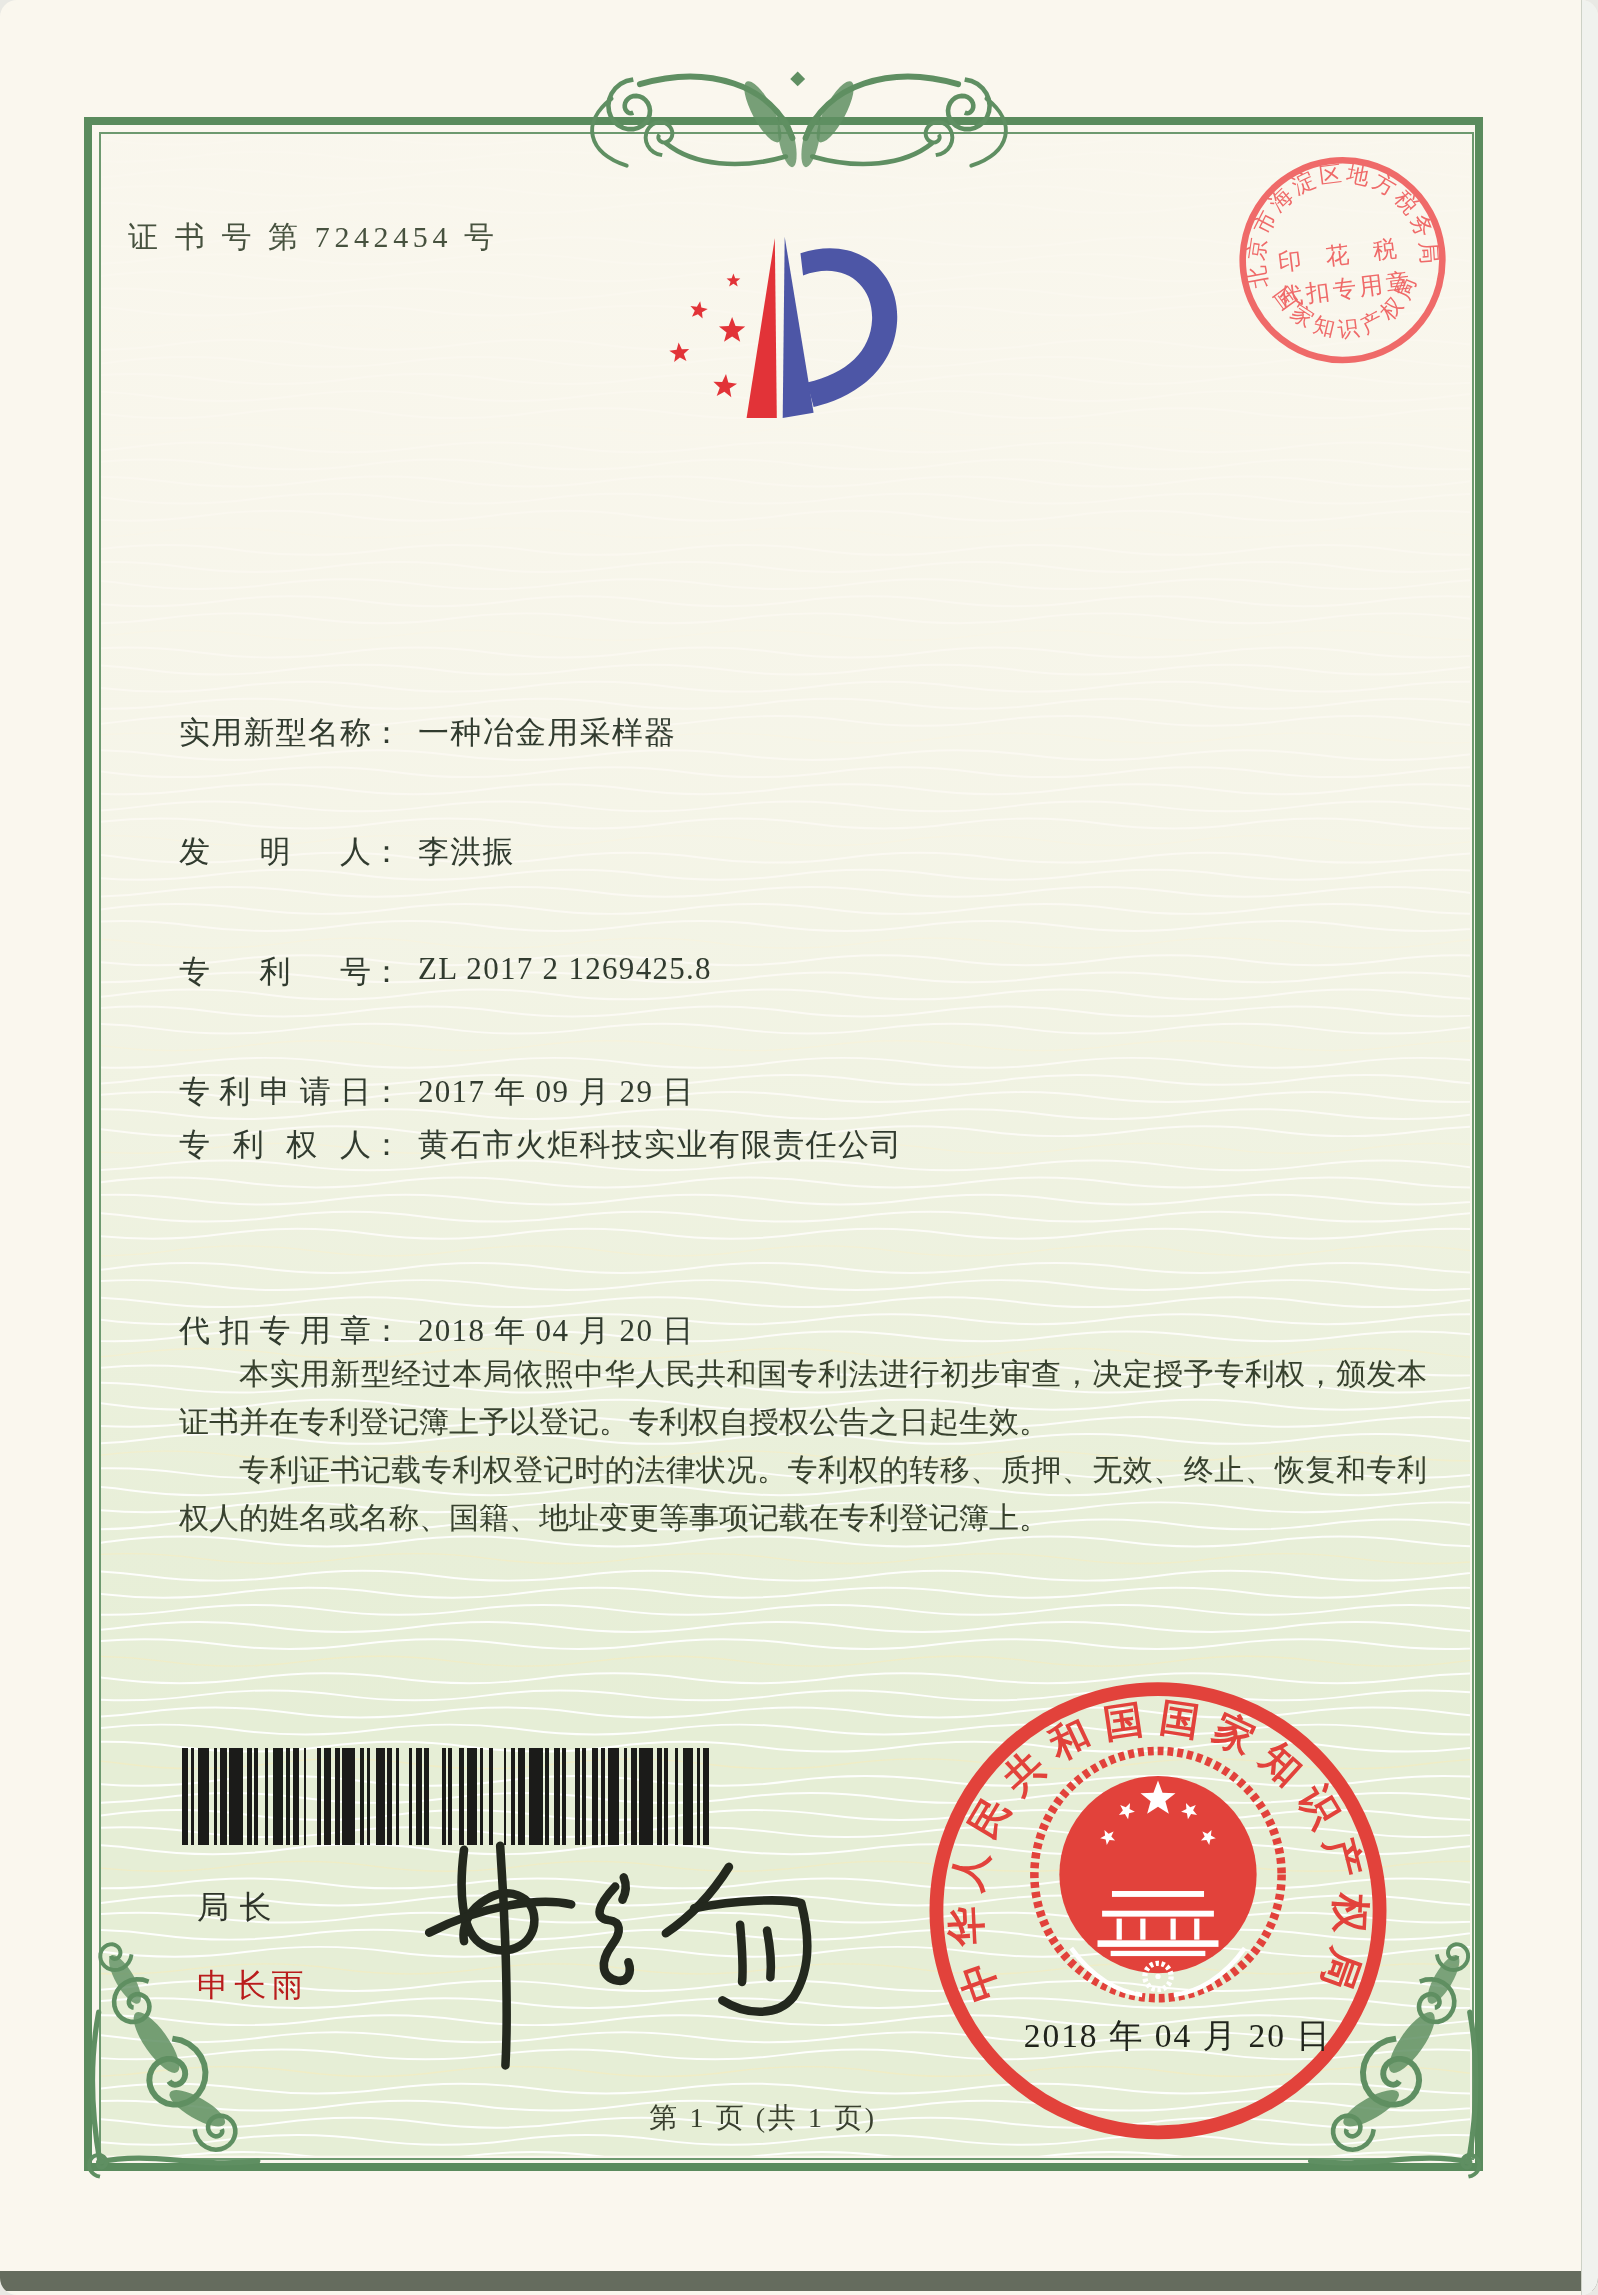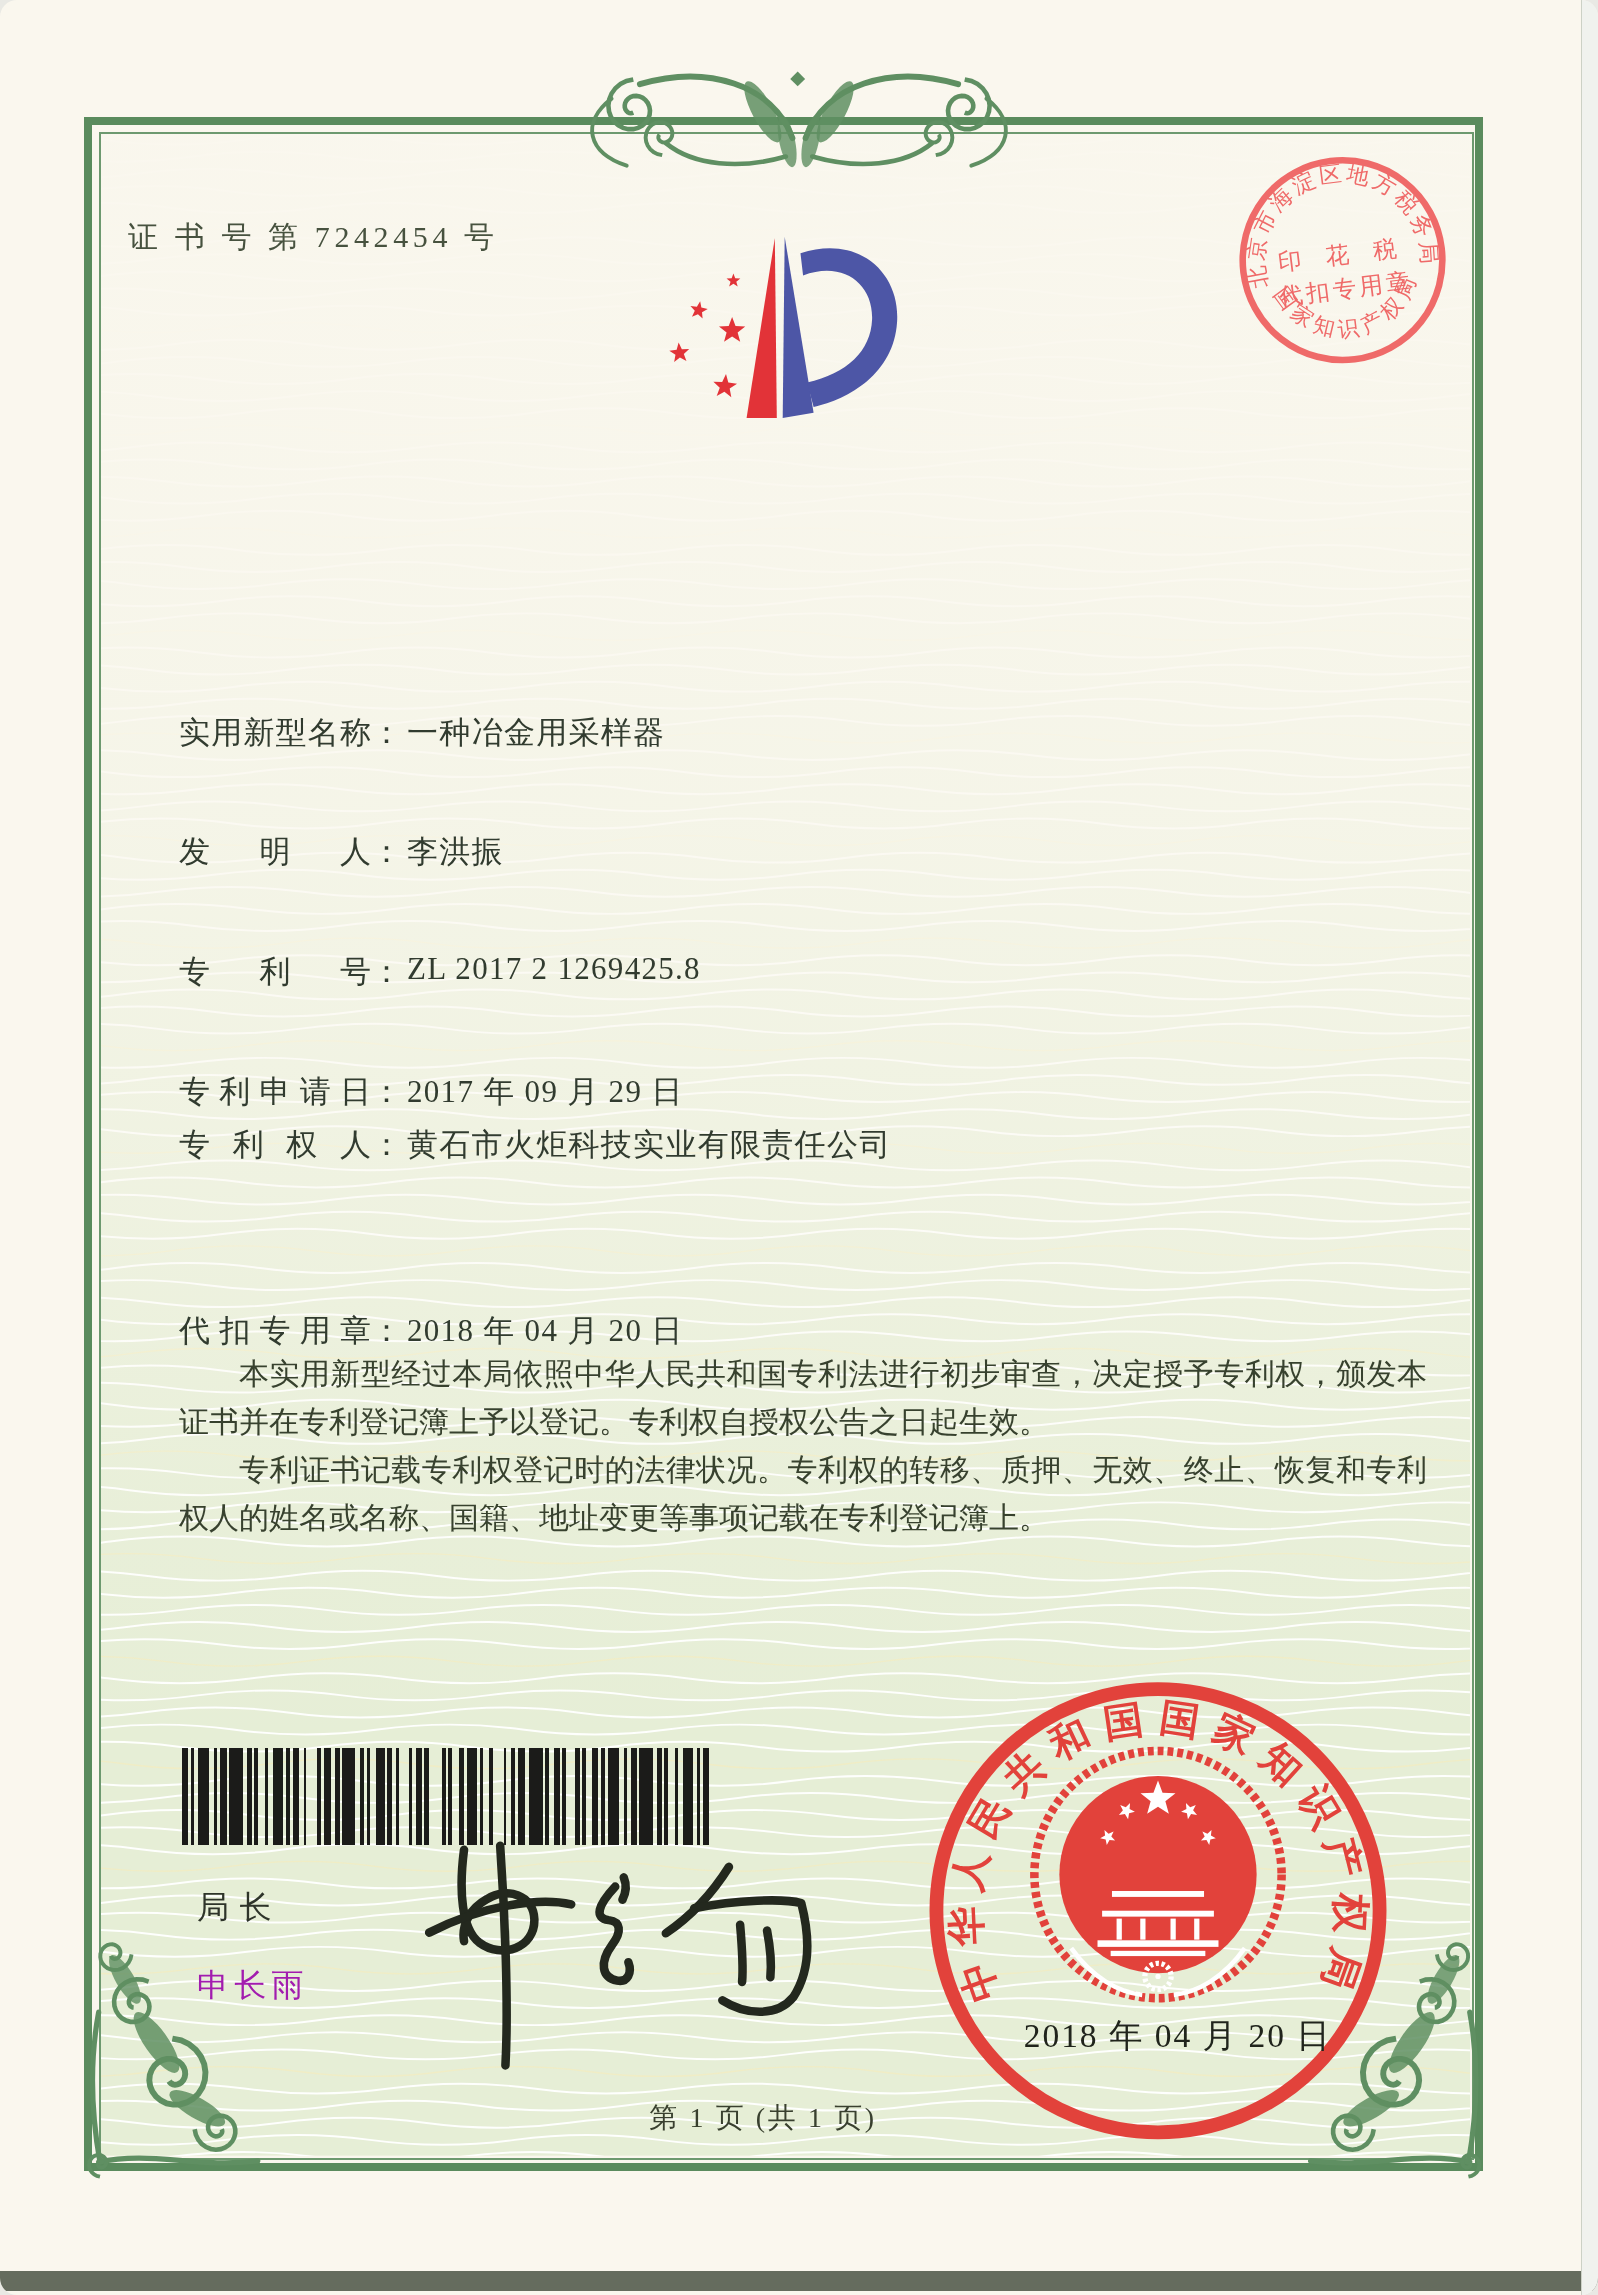--- a/index.html
+++ b/index.html
@@ -13,29 +13,29 @@
   .wash{left:101px;top:134px;width:1369px;height:2022px;
         background:linear-gradient(180deg,rgba(250,247,238,.97) 0%,rgba(250,247,238,.90) 18%,
         rgba(250,247,238,.74) 34%,rgba(250,247,238,.45) 52%,rgba(250,247,238,.12) 68%,rgba(250,247,238,0) 80%);}
   
   .cert-no{left:128px;top:217px;font-size:30px;letter-spacing:4.6px;color:#47523f;white-space:nowrap;}
   .title{left:808px;top:454px;transform:translateX(-50%);font-size:72px;font-weight:700;
          letter-spacing:24px;color:#2d322b;white-space:nowrap;}
   .frow{left:179px;width:1283px;display:flex;align-items:flex-start;font-size:31px;color:#313b2f;white-space:nowrap;}
   .frow .lab{display:inline-block;width:192px;text-align:justify;text-align-last:justify;}
   .frow .col{display:inline-block;}
-  .frow .val{display:inline-block;margin-left:5px;letter-spacing:1.3px;text-align:center;}
+  .frow .val{display:inline-block;margin-left:16px;letter-spacing:1.3px;text-align:center;}
   .f1{top:712px}.f2{top:831px}.f3{top:951px}.f4{top:1071px}.f5{top:1124px}.f6{top:1310px}
   .body-text{left:179px;top:1350px;width:1248px;font-size:30px;line-height:48px;
              text-align:justify;color:#37412e;}
   .body-text p{margin:0;text-indent:2em;}
   .barcode{left:182px;top:1748px;width:539px;height:97px;display:flex;align-items:stretch;}
   .barcode span{display:block;height:100%;}
   .signer-role{left:197px;top:1886px;font-size:32px;letter-spacing:10.5px;color:#2e342a;}
-  .signer-name{left:197px;top:1964px;font-size:32px;letter-spacing:5.3px;color:#a21caf;}
+  .signer-name{left:197px;top:1964px;font-size:32px;letter-spacing:5.3px;color:#b91c1c;}
   .footer{left:763px;top:2099px;transform:translateX(-50%);font-size:28px;letter-spacing:2.6px;color:#39402f;white-space:nowrap;}
   .scan-bar{left:0;top:2271px;width:1598px;height:20px;background:#656c5e;}
   .edge-strip{left:1581px;top:0;width:17px;height:2295px;background:#f0f2ee;border-left:1.3px solid #ccd1c6;}
   svg{display:block;}
 </style>
 </head>
 <body>
 
 <div class="page">
 

